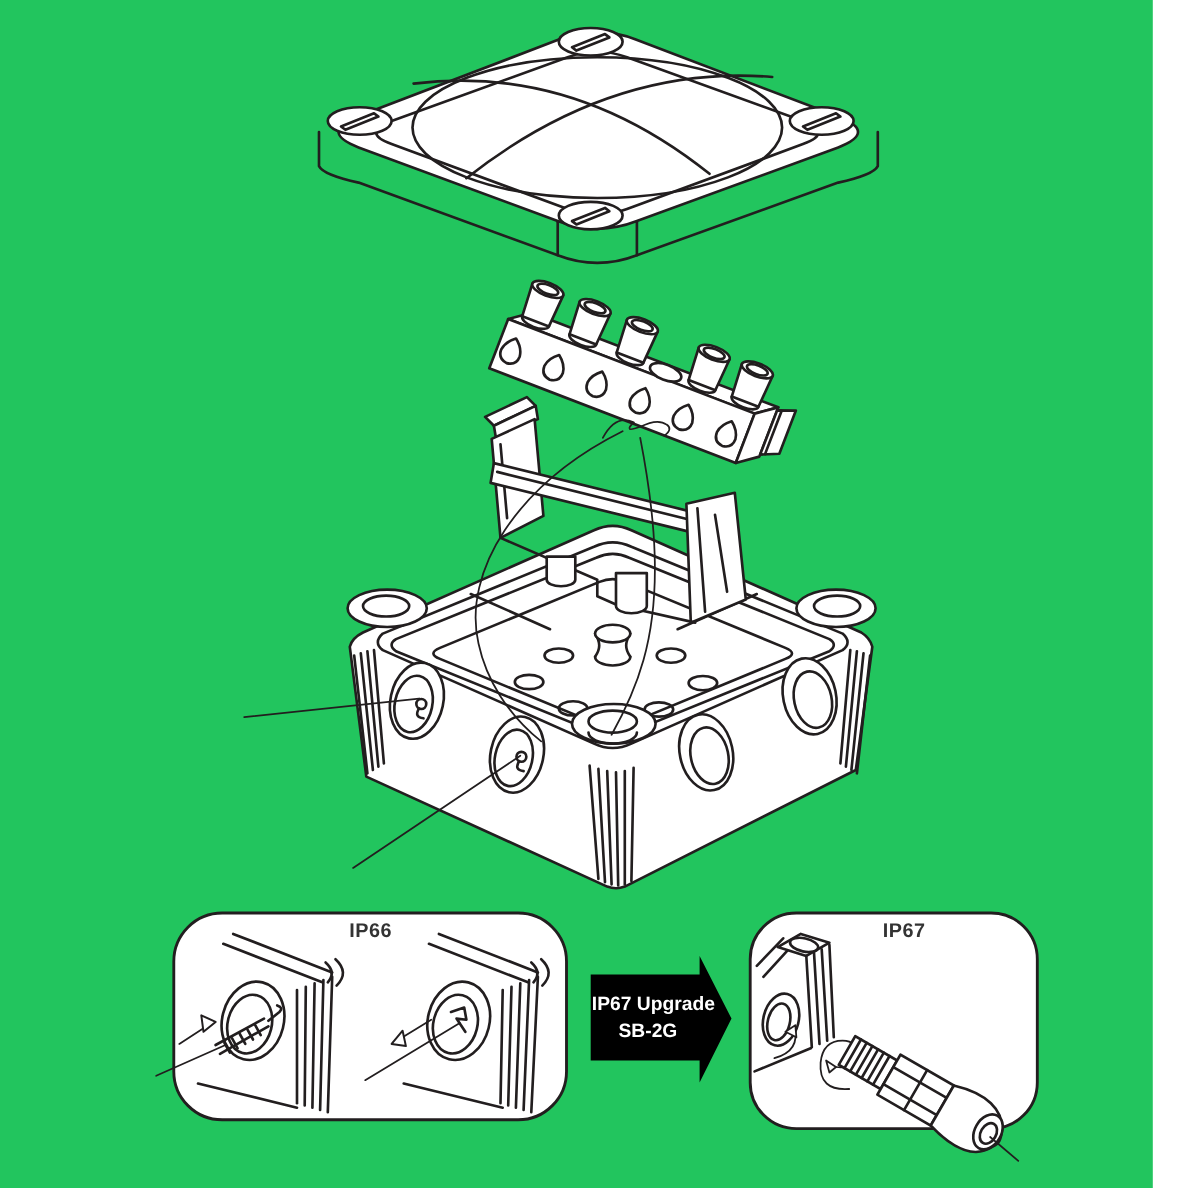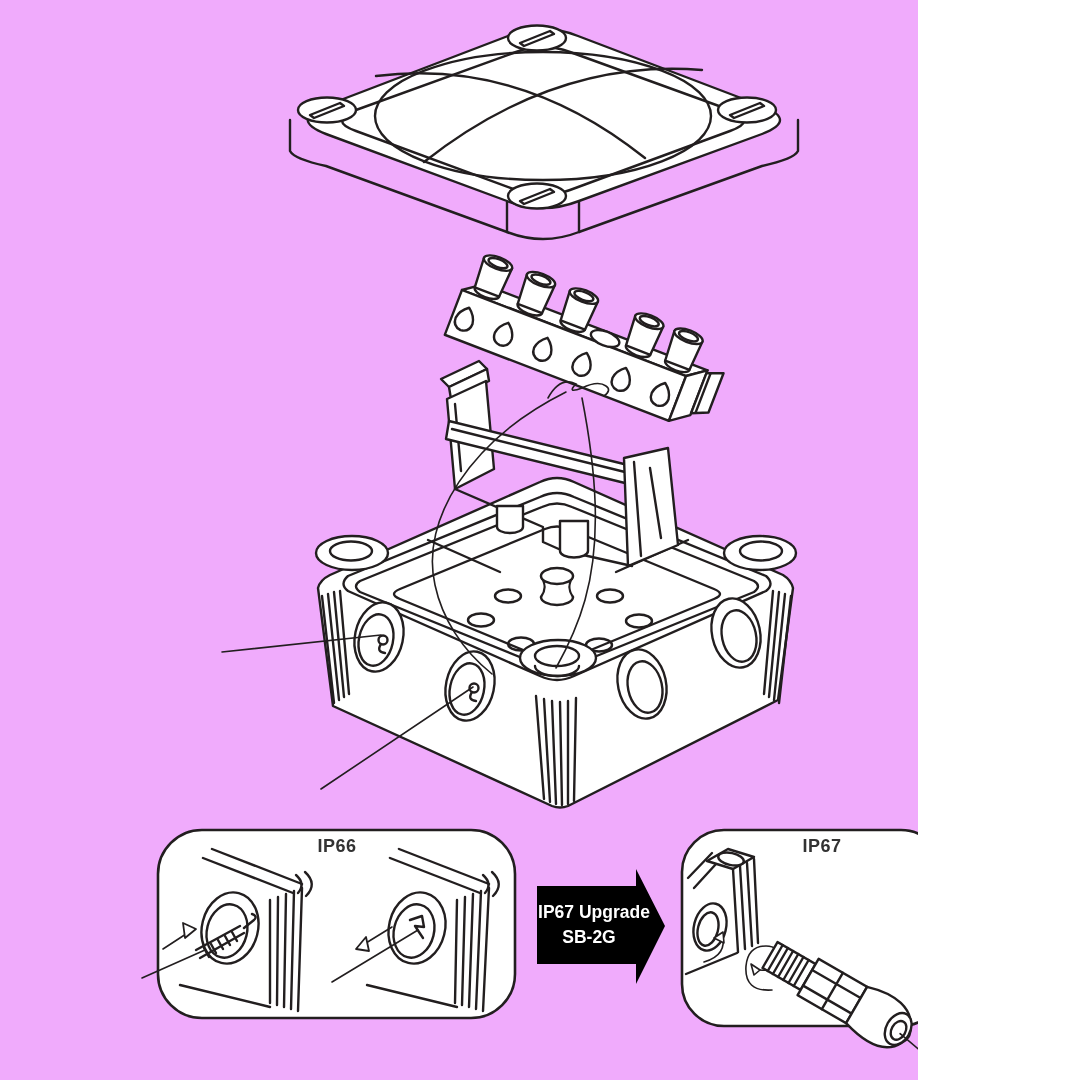--- a/index.html
+++ b/index.html
@@ -1,16 +1,16 @@
 <!DOCTYPE html>
 <html><head>
 <meta charset="utf-8">
 <style>
   html,body{margin:0;padding:0;background:#ffffff;}
-  .canvas{position:relative;width:918px;height:1080px;background:#f0abfc;overflow:hidden;
+  .canvas{position:relative;width:1048px;height:1080px;background:#22c55e;overflow:hidden;
           font-family:"Liberation Sans", sans-serif;}
   svg{position:absolute;left:0;top:0;}
   .ln  {fill:none;stroke:#221e1f;stroke-width:2.4;stroke-linecap:round;stroke-linejoin:round;}
   .lnf {fill:#ffffff;stroke:#221e1f;stroke-width:2.4;stroke-linecap:round;stroke-linejoin:round;}
   .thin{fill:none;stroke:#221e1f;stroke-width:1.6;stroke-linecap:round;}
   .panel{fill:#ffffff;stroke:#221e1f;stroke-width:2.6;}
   .lbl{font-size:18px;font-weight:bold;letter-spacing:.5px;}
   .arrtxt{font-size:17.5px;font-weight:bold;}
 </style>
 </head>

